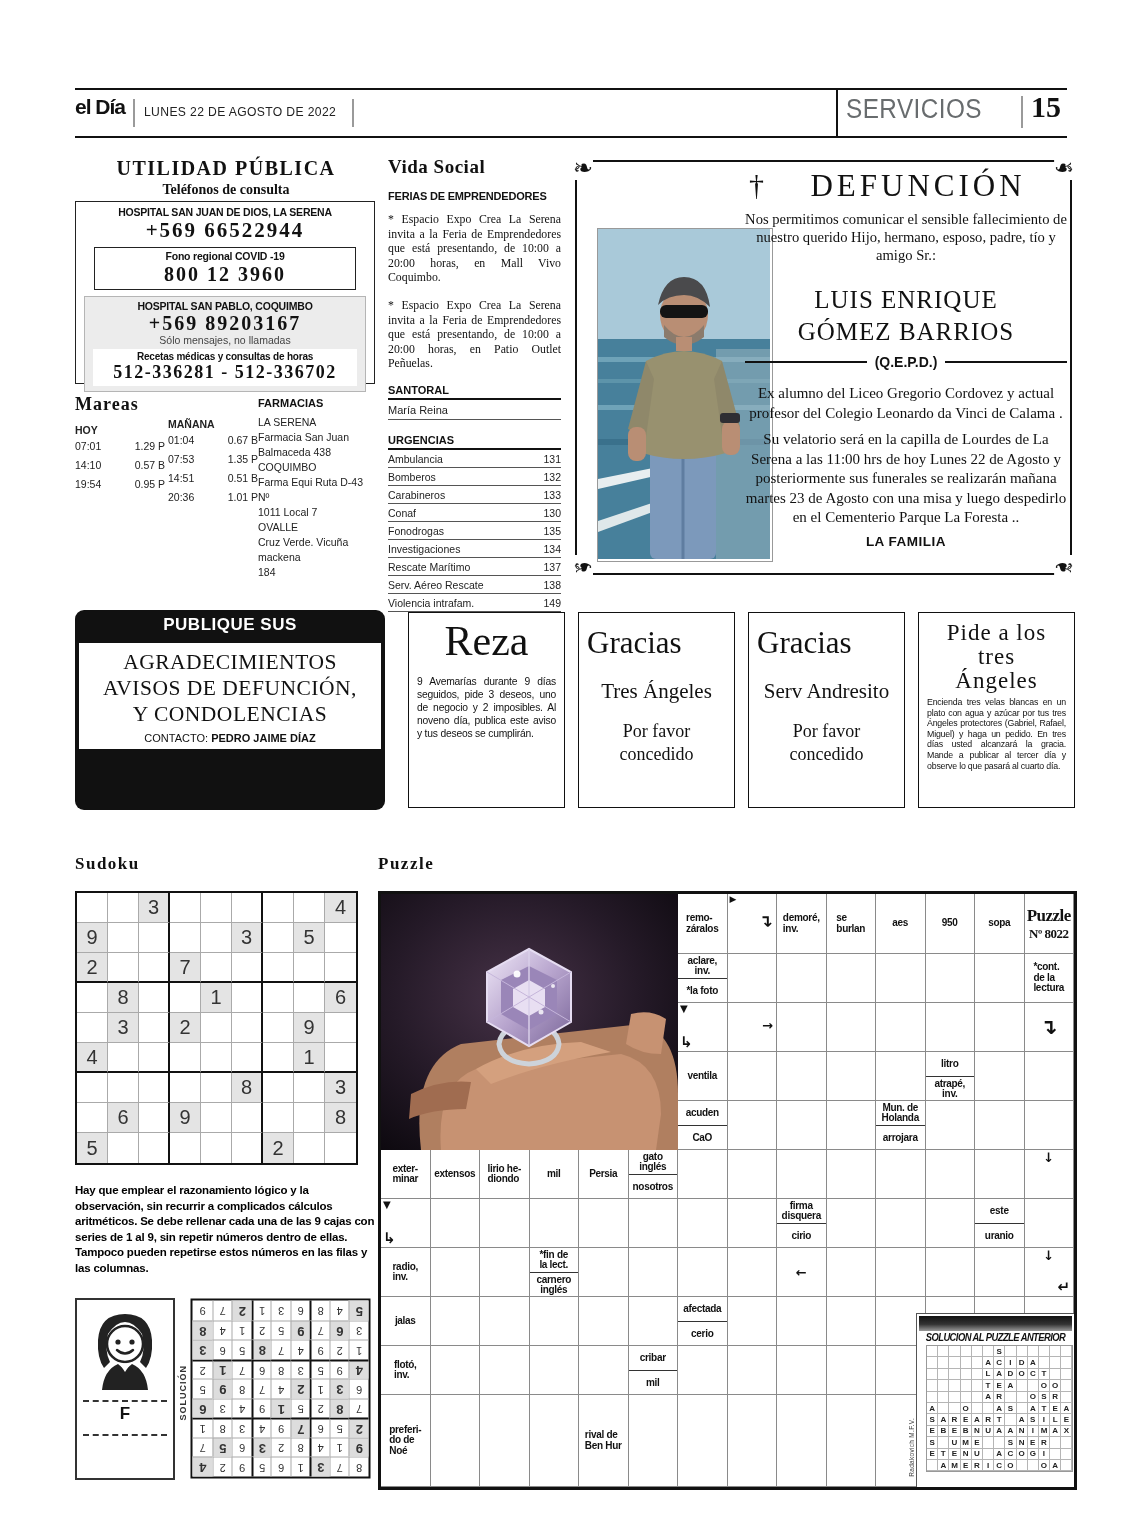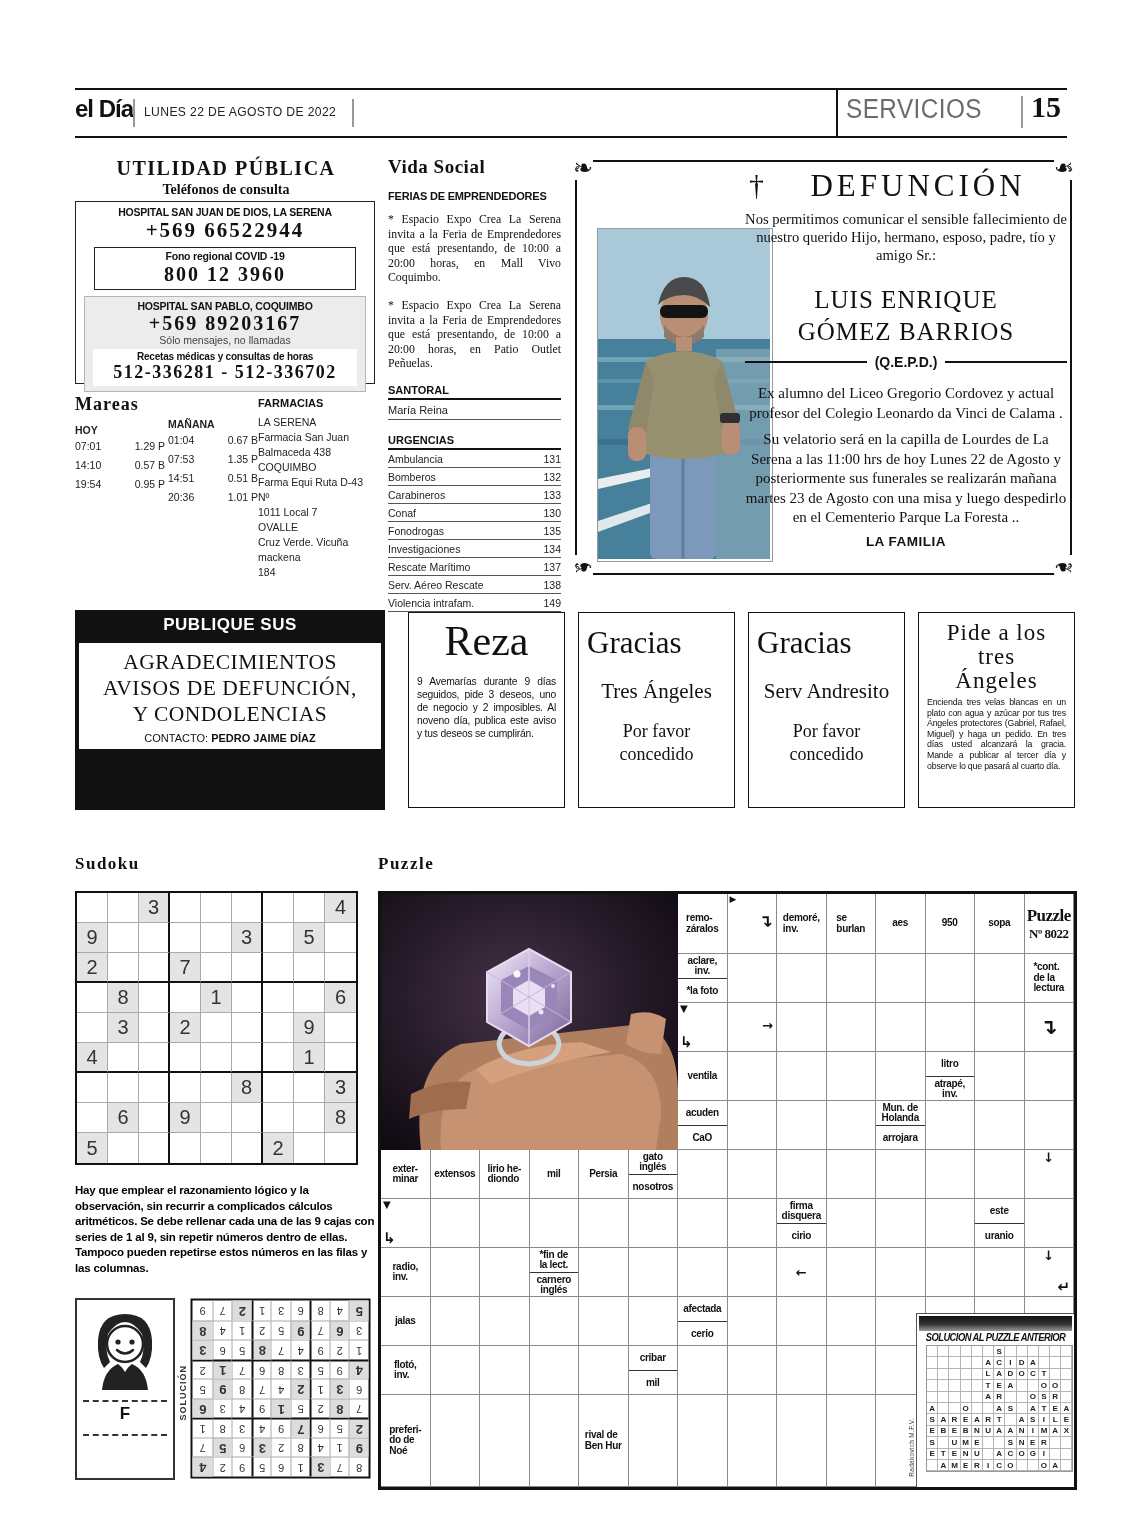--- a/index.html
+++ b/index.html
@@ -5,21 +5,21 @@
   html,body{margin:0;padding:0;background:#d8d8d8;}
   .page{position:relative;width:1142px;height:1535px;background:#ffffff;margin:0 auto;
         font-family:"Liberation Sans",sans-serif;color:#111;overflow:hidden;}
   .abs{position:absolute;}
   .serif{font-family:"Liberation Serif",serif;}
   .ctr{text-align:center;}
   .cond{transform:scaleX(.9);transform-origin:left center;display:inline-block;white-space:nowrap;}
 
   
   .rule{background:#111;}
-  .logo{left:75px;top:95px;font-size:24px;font-weight:bold;letter-spacing:-1px;}
+  .logo{left:75px;top:95px;font-size:21px;font-weight:bold;letter-spacing:-1px;}
   .hbar{width:2px;background:#9a9a9a;}
   .date{left:144px;top:104px;font-size:13.5px;color:#222;letter-spacing:.4px;}
   .section{left:846px;top:94px;font-size:27px;font-weight:normal;color:#686c6e;letter-spacing:.5px;}
   .pagenum{left:1031px;top:90px;font-size:30px;font-weight:bold;}
 
   
   .ut-title{left:75px;top:157px;width:302px;font-size:20px;font-weight:bold;letter-spacing:1.5px;}
   .ut-sub{left:75px;top:182px;width:302px;font-size:14px;font-weight:bold;}
   .ut-box{left:75px;top:201px;width:300px;height:183px;border:1.5px solid #222;box-sizing:border-box;padding:4px 6px 0;}
   .ut-name{font-size:10.5px;font-weight:bold;text-align:center;letter-spacing:-.2px;}
@@ -55,21 +55,21 @@
 
   
   .ma-title{left:75px;top:394px;font-size:18px;font-weight:bold;letter-spacing:1px;}
   .ma-col{width:90px;font-size:10.5px;color:#222;}
   .ma-lab{font-weight:bold;margin-bottom:4px;font-size:10.5px;}
   .mt-row{display:flex;justify-content:space-between;margin-bottom:7px;}
   .fa{left:258px;top:396px;width:118px;font-size:10.5px;line-height:15px;color:#222;}
   .fa-title{font-weight:bold;font-size:11px;margin-bottom:4px;color:#111;}
 
   
-  .pub{left:75px;top:610px;width:310px;height:200px;background:#111;box-sizing:border-box;}
+  .pub{left:75px;top:610px;width:310px;height:200px;background:#111;box-sizing:border-box;border-radius:9px;}
   .pub-head{color:#fff;font-size:17px;font-weight:bold;text-align:center;padding:5px 0 6px;letter-spacing:.5px;}
   .pub-mid{background:#fff;border:2px solid #111;margin:0 2px;padding:6px 2px 5px;}
   .pub-line{font-family:"Liberation Serif",serif;font-size:21.5px;text-align:center;line-height:26px;letter-spacing:.5px;}
   .pub-contact{font-size:11px;text-align:center;margin-top:5px;}
   .pub-foot{color:#fff;text-align:center;font-size:12.5px;line-height:17px;padding-top:6px;}
 
   
   .sbox{border:1.5px solid #111;box-sizing:border-box;width:157px;height:196px;padding:4px 8px;}
   .reza-title{font-family:"Liberation Serif",serif;font-size:42px;text-align:center;line-height:48px;}
   .sbody{font-size:10.3px;line-height:13px;text-align:justify;letter-spacing:-.2px;}

